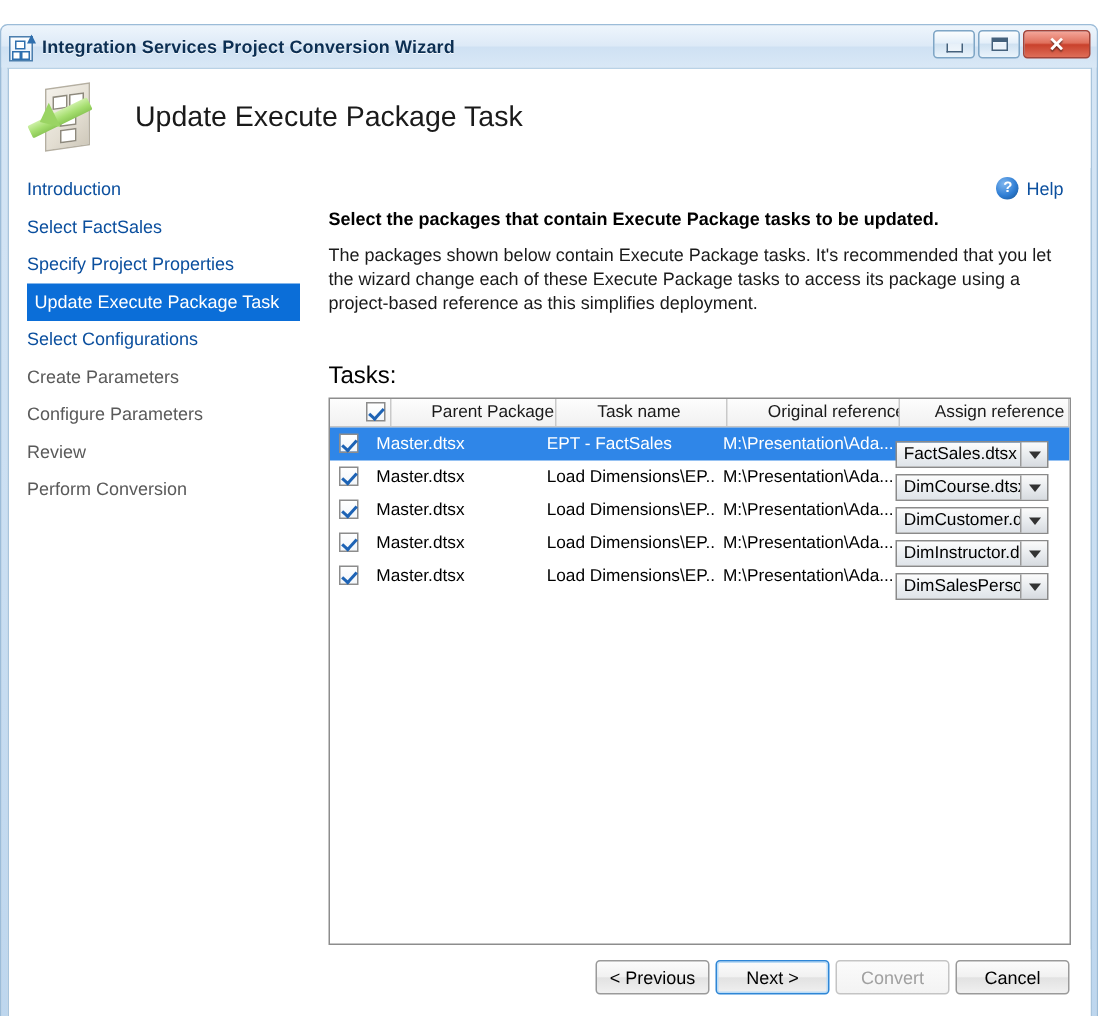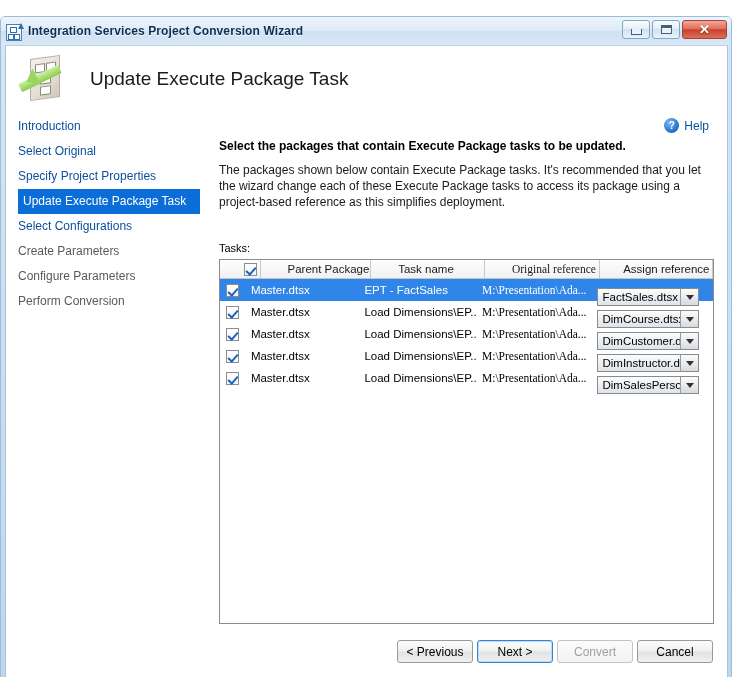--- a/index.html
+++ b/index.html
@@ -195,21 +195,21 @@
     margin: 0 0 9px 0;
   }
   .main-desc {
     font-size: 12px;
     color: #1a1a1a;
     line-height: 16px;
     margin: 0;
     width: 490px;
   }
   .tasks-label {
-    font-size: 11px;
+    font-size: 16px;
     color: #000000;
     margin-top: 32px;
     margin-bottom: 5px;
   }
 
   
   .grid {
     width: 495px;
     height: 365px;
     box-sizing: border-box;
@@ -251,21 +251,21 @@
     font-size: 11.5px;
     line-height: 21px;
     padding-left: 6px;
     white-space: nowrap;
     overflow: hidden;
   }
   .grid-row.selected .cell { color: #ffffff; }
   .col-check  { width: 25px; padding-left: 0 !important; text-align: center; }
   .col-parent { width: 114px; }
   .col-task   { width: 118px; }
-  .col-orig   { width: 120px; font-family: Liberation Serif, serif; }
+  .col-orig   { width: 120px; }
   .col-assign { width: 118px; padding-left: 2px !important; }
 
   .chk {
     width: 13px; height: 13px;
     box-sizing: border-box;
     border: 1px solid #8c8c8c;
     background: linear-gradient(180deg, #ffffff 0%, #f2f6fa 100%);
     display: inline-block;
     position: relative;
     vertical-align: middle;
@@ -455,26 +455,27 @@
       <div class="page-title">Update Execute Package Task</div>
     </div>
 
     <div class="help-link">
       <span class="help-icon">?</span>
       <span>Help</span>
     </div>
 
     <div class="sidebar">
       <div class="nav-item link">Introduction</div>
-      <div class="nav-item link">Select Original</div>
+      <div class="nav-item link">Select FactSales</div>
       <div class="nav-item link">Specify Project Properties</div>
       <div class="nav-item active">Update Execute Package Task</div>
       <div class="nav-item link">Select Configurations</div>
       <div class="nav-item disabled">Create Parameters</div>
       <div class="nav-item disabled">Configure Parameters</div>
+      <div class="nav-item disabled">Review</div>
       <div class="nav-item disabled">Perform Conversion</div>
     </div>
 
     <div class="main">
       <p class="main-heading">Select the packages that contain Execute Package tasks to be updated.</p>
       <p class="main-desc">The packages shown below contain Execute Package tasks. It's recommended that you let the wizard change each of these Execute Package tasks to access its package using a project-based reference as this simplifies deployment.</p>
 
       <div class="tasks-label">Tasks:</div>
 
       <div class="grid">

